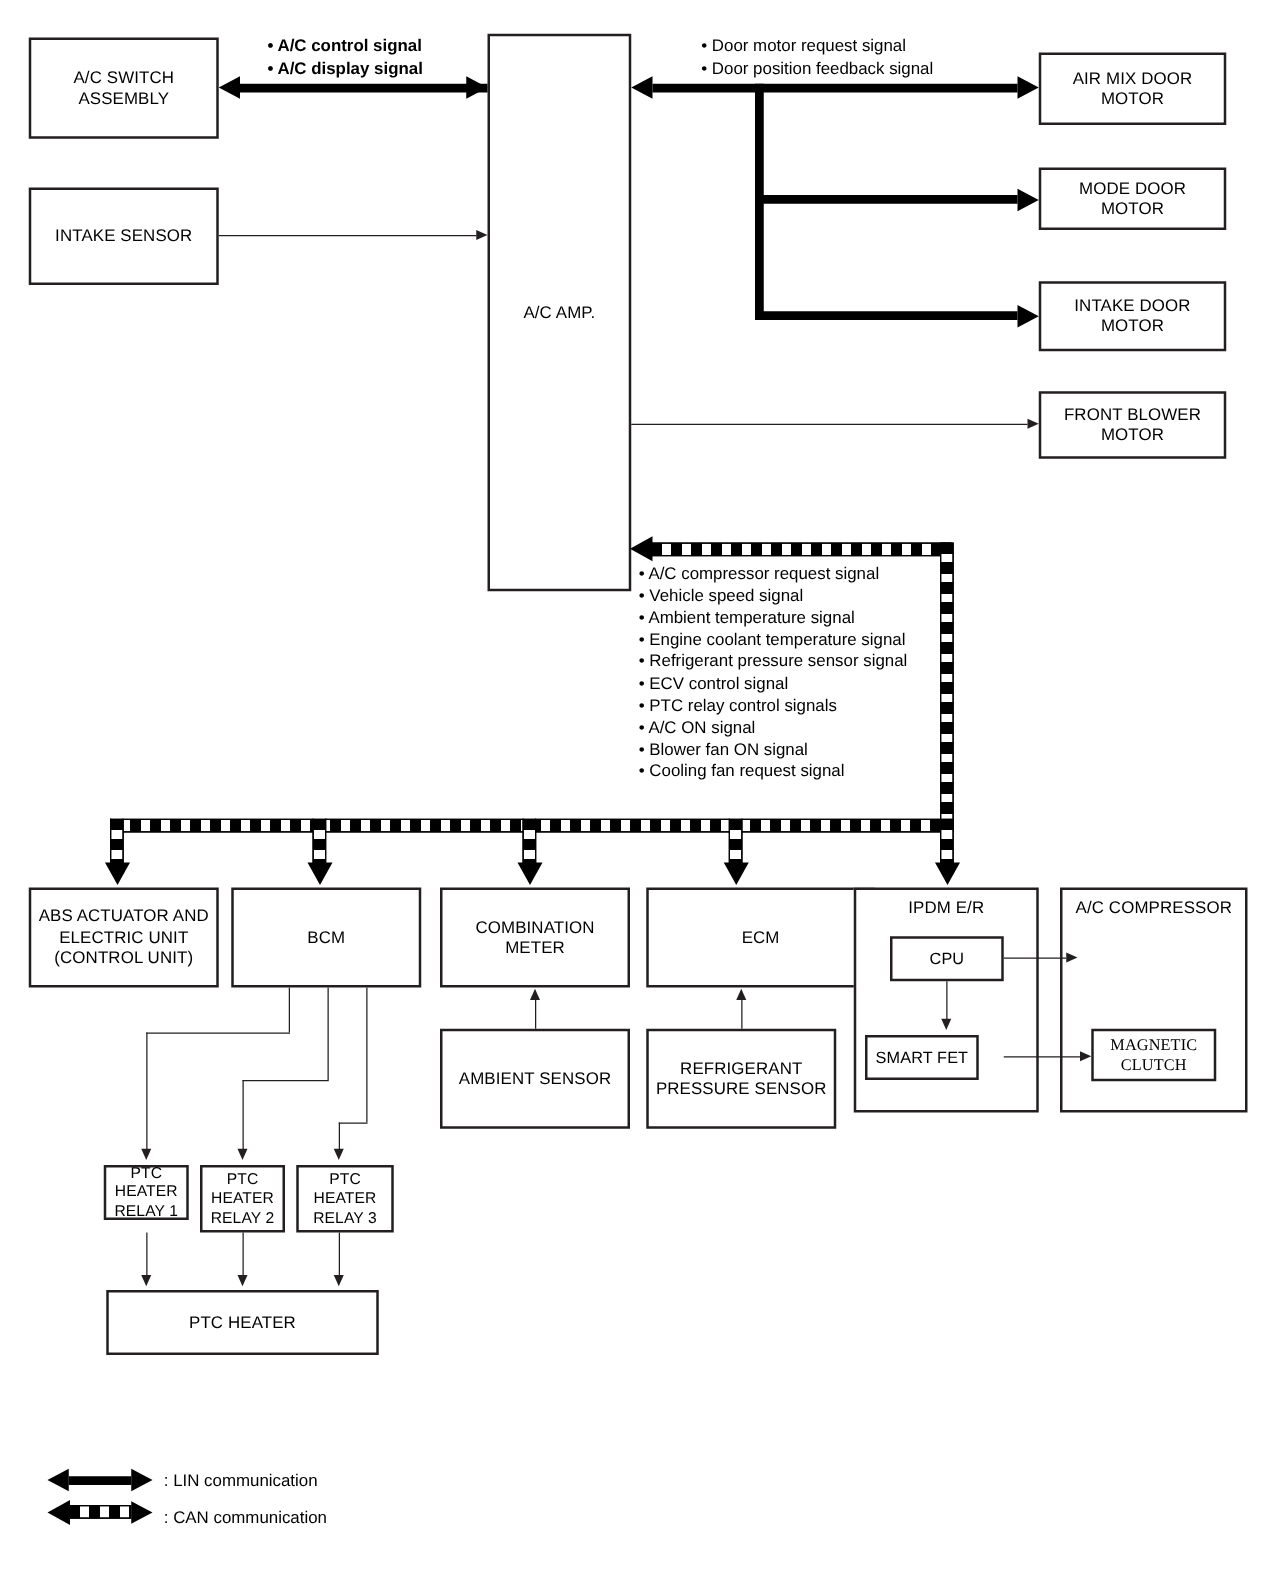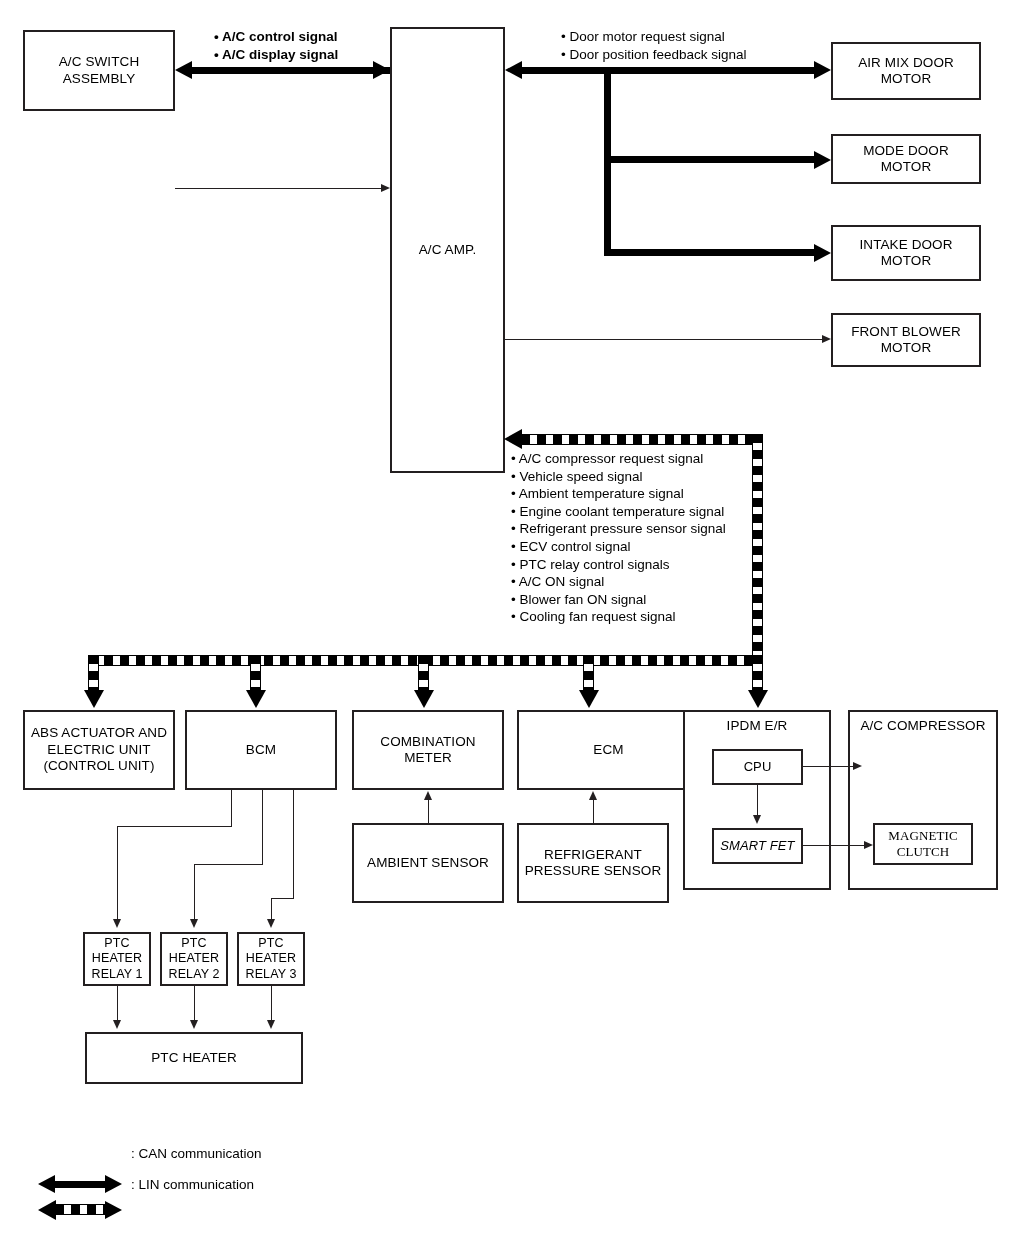--- a/index.html
+++ b/index.html
@@ -48,20 +48,23 @@
 </head>
 <body>
 
 <div id="canvas">
 
   <div class="box" style="left:23px;top:30px;width:152px;height:81px;">
     <span class="lbl">A/C SWITCH
 ASSEMBLY</span>
   </div>
 
+  <div class="box" style="left:23px;top:150px;width:152px;height:78px;">
+    <span class="lbl">INTAKE SENSOR</span>
+  </div>
 
   <div class="box" style="left:831px;top:42px;width:150px;height:58px;">
     <span class="lbl">AIR MIX DOOR
 MOTOR</span>
   </div>
 
   <div class="box" style="left:390px;top:27px;width:115px;height:446px;">
     <span class="lbl">A/C AMP.</span>
   </div>
 
@@ -103,50 +106,50 @@
   </div>
 
   <div class="box top" style="left:848px;top:710px;width:150px;height:180px;">
     <span class="lbl">A/C COMPRESSOR</span>
   </div>
 
   <div class="box" style="left:712px;top:749px;width:91px;height:36px;font-size:13px;">
     <span class="lbl">CPU</span>
   </div>
 
-  <div class="box" style="left:712px;top:828px;width:91px;height:36px;font-size:13px;font-style:italic;">
+  <div class="box" style="left:692px;top:828px;width:91px;height:36px;font-size:13px;">
     <span class="lbl">SMART FET</span>
   </div>
 
 
   <div class="box" style="left:873px;top:823px;width:100px;height:42px;font-size:13px;font-family:Liberation Serif, serif;">
     <span class="lbl">MAGNETIC
 CLUTCH</span>
   </div>
 
   <div class="box" style="left:352px;top:823px;width:152px;height:80px;">
     <span class="lbl">AMBIENT SENSOR</span>
   </div>
 
   <div class="box" style="left:517px;top:823px;width:152px;height:80px;">
     <span class="lbl">REFRIGERANT
 PRESSURE SENSOR</span>
   </div>
 
-  <div class="box" style="left:83px;top:932px;width:68px;height:54px;font-size:12.5px;">
+  <div class="box" style="left:83px;top:932px;width:68px;height:44px;font-size:12.5px;">
     <span class="lbl">PTC
 HEATER
 RELAY 1</span>
   </div>
   <div class="box" style="left:160px;top:932px;width:68px;height:54px;font-size:12.5px;">
     <span class="lbl">PTC
 HEATER
 RELAY 2</span>
   </div>
-  <div class="box" style="left:237px;top:932px;width:68px;height:54px;font-size:12.5px;">
+  <div class="box" style="left:237px;top:932px;width:78px;height:54px;font-size:12.5px;">
     <span class="lbl">PTC
 HEATER
 RELAY 3</span>
   </div>
 
   <div class="box" style="left:85px;top:1032px;width:218px;height:52px;">
     <span class="lbl">PTC HEATER</span>
   </div>
 
   <div class="lin-h" style="left:192px;top:67px;width:198px;"></div>
@@ -248,15 +251,15 @@
 • Cooling fan request signal</div>
 
   <div class="lin-h" style="left:55px;top:1181px;width:50px;"></div>
   <div class="lar-l" style="left:38px;top:1175px;"></div>
   <div class="lar-r" style="left:105px;top:1175px;"></div>
   <div class="legend-txt" style="left:131px;top:1177px;text-align:center;">: LIN communication</div>
 
   <div class="can-h" style="left:55px;top:1204px;width:50px;"></div>
   <div class="car-l" style="left:38px;top:1200px;"></div>
   <div class="lar-r" style="left:105px;top:1201px;"></div>
-  <div class="legend-txt" style="left:131px;top:1146px;">: CAN communication</div>
+  <div class="legend-txt" style="left:131px;top:1206px;">: CAN communication</div>
 
 </div>
 
 </body></html>

